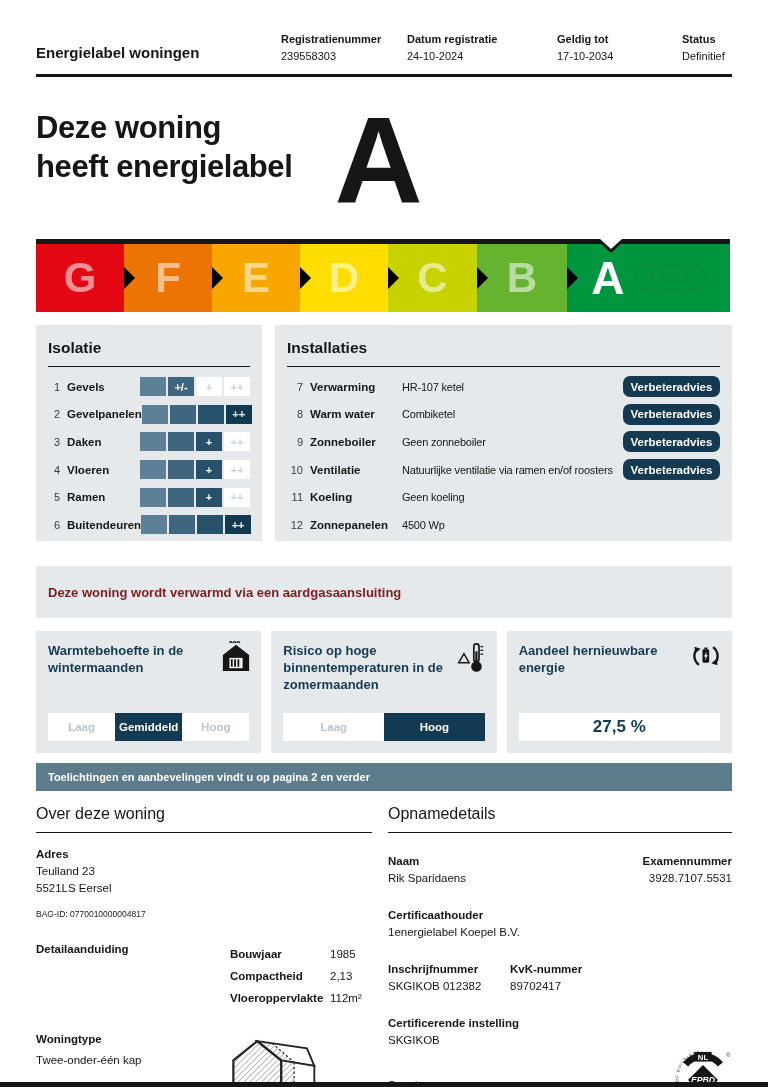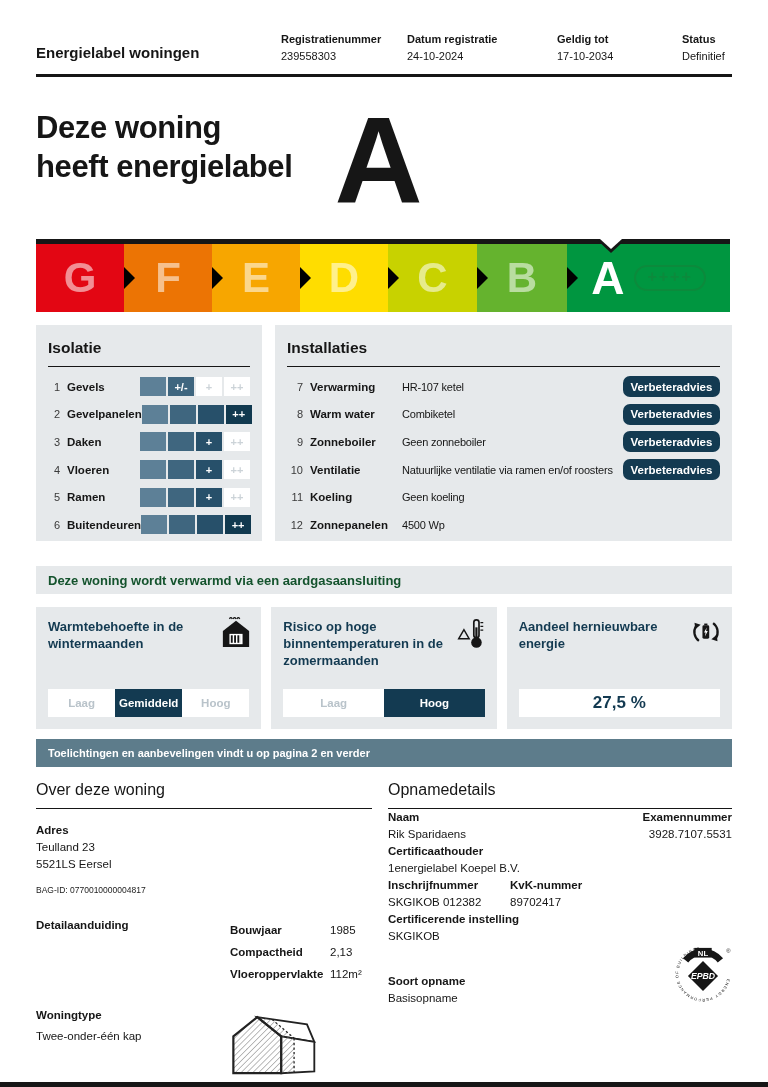--- a/index.html
+++ b/index.html
@@ -69,22 +69,22 @@
   .ghost { background:#fff; color:#ccd3d8; }
   .inst .rnum { width:16px; }
   .inst .rlbl { width:84px; flex:none; }
   .inst .rval { margin-left:8px; font-size:11px; letter-spacing:-0.2px; white-space:nowrap;
                 flex:1; min-width:0; }
   .advice-btn { flex:none; width:97px; height:21px; background:#133a51; color:#fff;
                 font-size:11.5px; font-weight:bold; display:flex; align-items:center;
                 justify-content:center; cursor:pointer;border-radius:7px; }
 
   
-  .banner { margin-top:25px; background:#e6e9eb; height:28px; display:flex; align-items:center;
-            padding:0 12px; font-weight:bold; font-size:13px; color:#14532d; }
+  .banner { margin-top:25px; background:#e6e9eb; height:52px; display:flex; align-items:center;
+            padding:0 12px; font-weight:bold; font-size:13px; color:#7f1d1d; }
 
   
   .boxes { margin-top:13px; display:flex; gap:10px; }
   .ibox { position:relative; flex:1; background:#e6e9eb; height:122px; padding:11px 12px; }
   .ibox-title { font-size:13px; font-weight:bold; color:#133a51; line-height:17px; width:175px; }
   .ibox-icon { position:absolute; top:9px; right:10px; }
   .ctrl { position:absolute; left:12px; right:12px; bottom:12px; height:28px; background:#fff;
           display:flex; }
   .opt { flex:1; display:flex; align-items:center; justify-content:center; font-size:11.5px;
          font-weight:bold; color:#b9c3ca; }
@@ -104,21 +104,21 @@
   .lbl { font-size:11.5px; font-weight:bold; }
   .val { font-size:11.5px; }
   .adres { margin-top:13px; line-height:17px; }
   .bag { margin-top:9px; font-size:8.5px; color:#222; }
   .detailrow { margin-top:20px; display:flex; }
   .detail-lbl { width:194px; flex:none; }
   .factrow { display:flex; line-height:22px; }
   .factrow .lbl { width:100px; flex:none; }
   .wtype { margin-top:20px; display:flex; align-items:flex-start; }
   .wtype-txt { width:190px; line-height:21px; }
-  .r-block { margin-top:0; line-height:17px; }
+  .r-block { margin-top:20px; line-height:17px; }
   .r-row { display:flex; }
   .r-row .grow { flex:1; }
   .r-right { text-align:right; }
   .insch { width:122px; flex:none; }
   .soort-row { display:flex; align-items:flex-end; }
   .soort-row .grow { flex:1; }
   .page-bottom-line { position:absolute; bottom:0; left:0; width:768px; height:5px;
                       background:#161616; }
 </style>
 </head>

